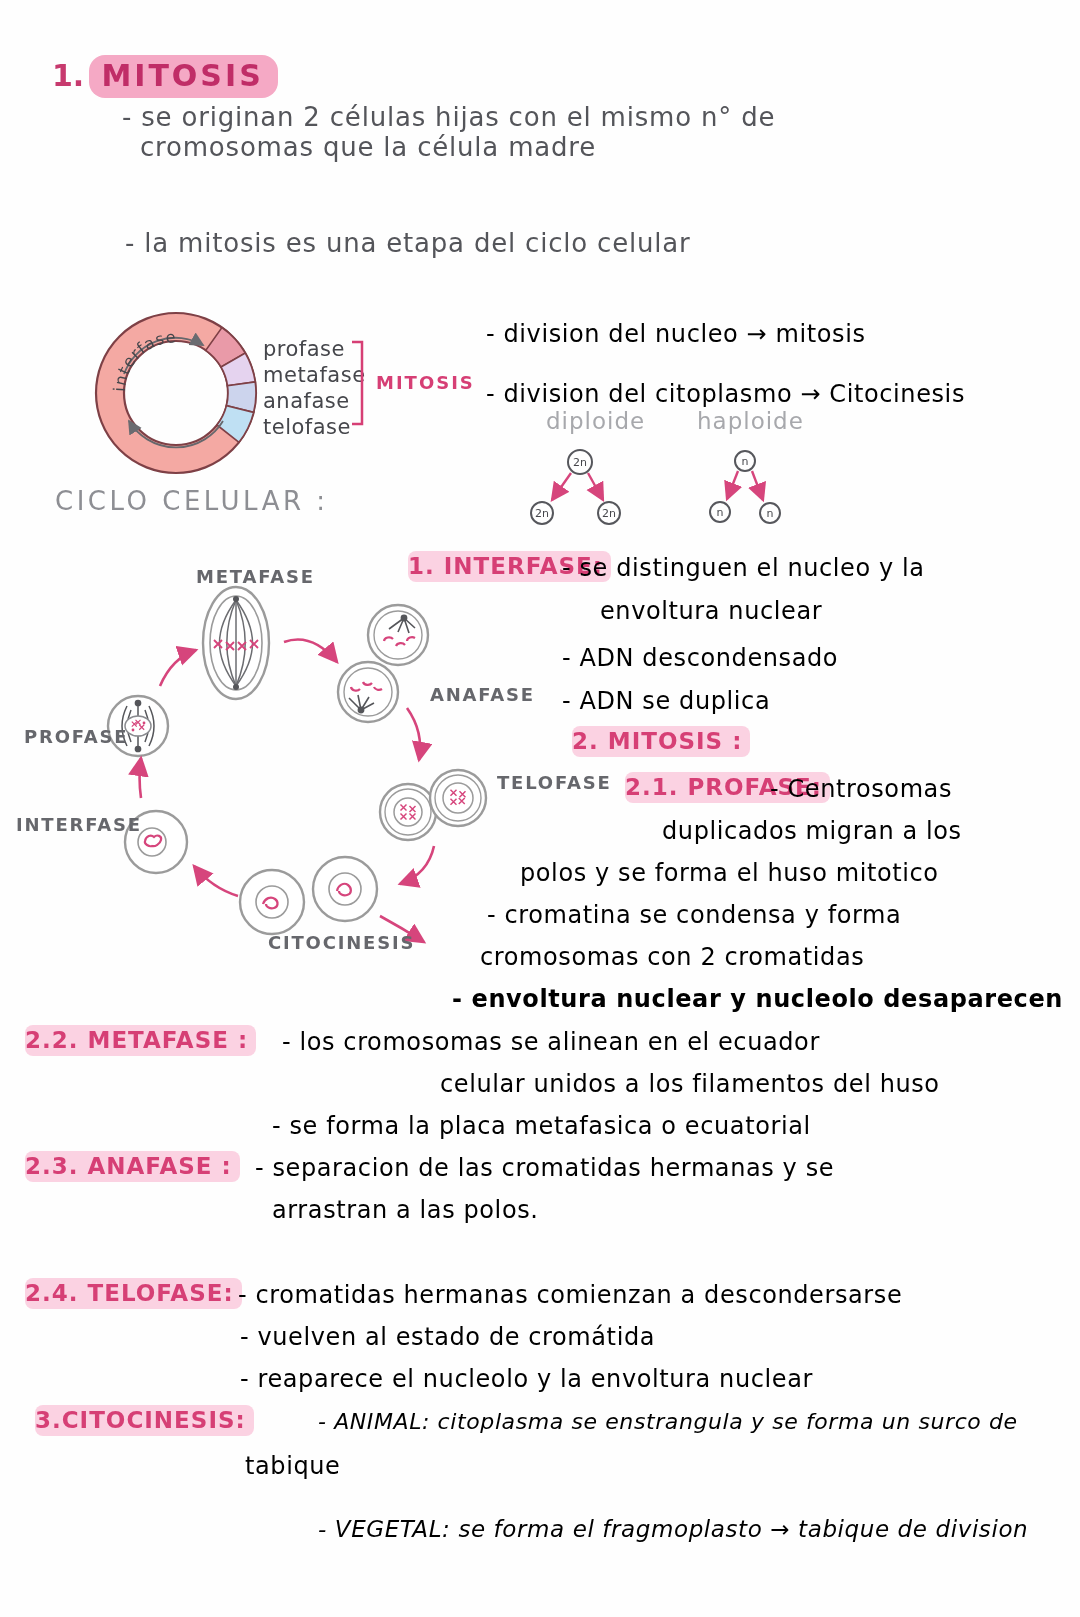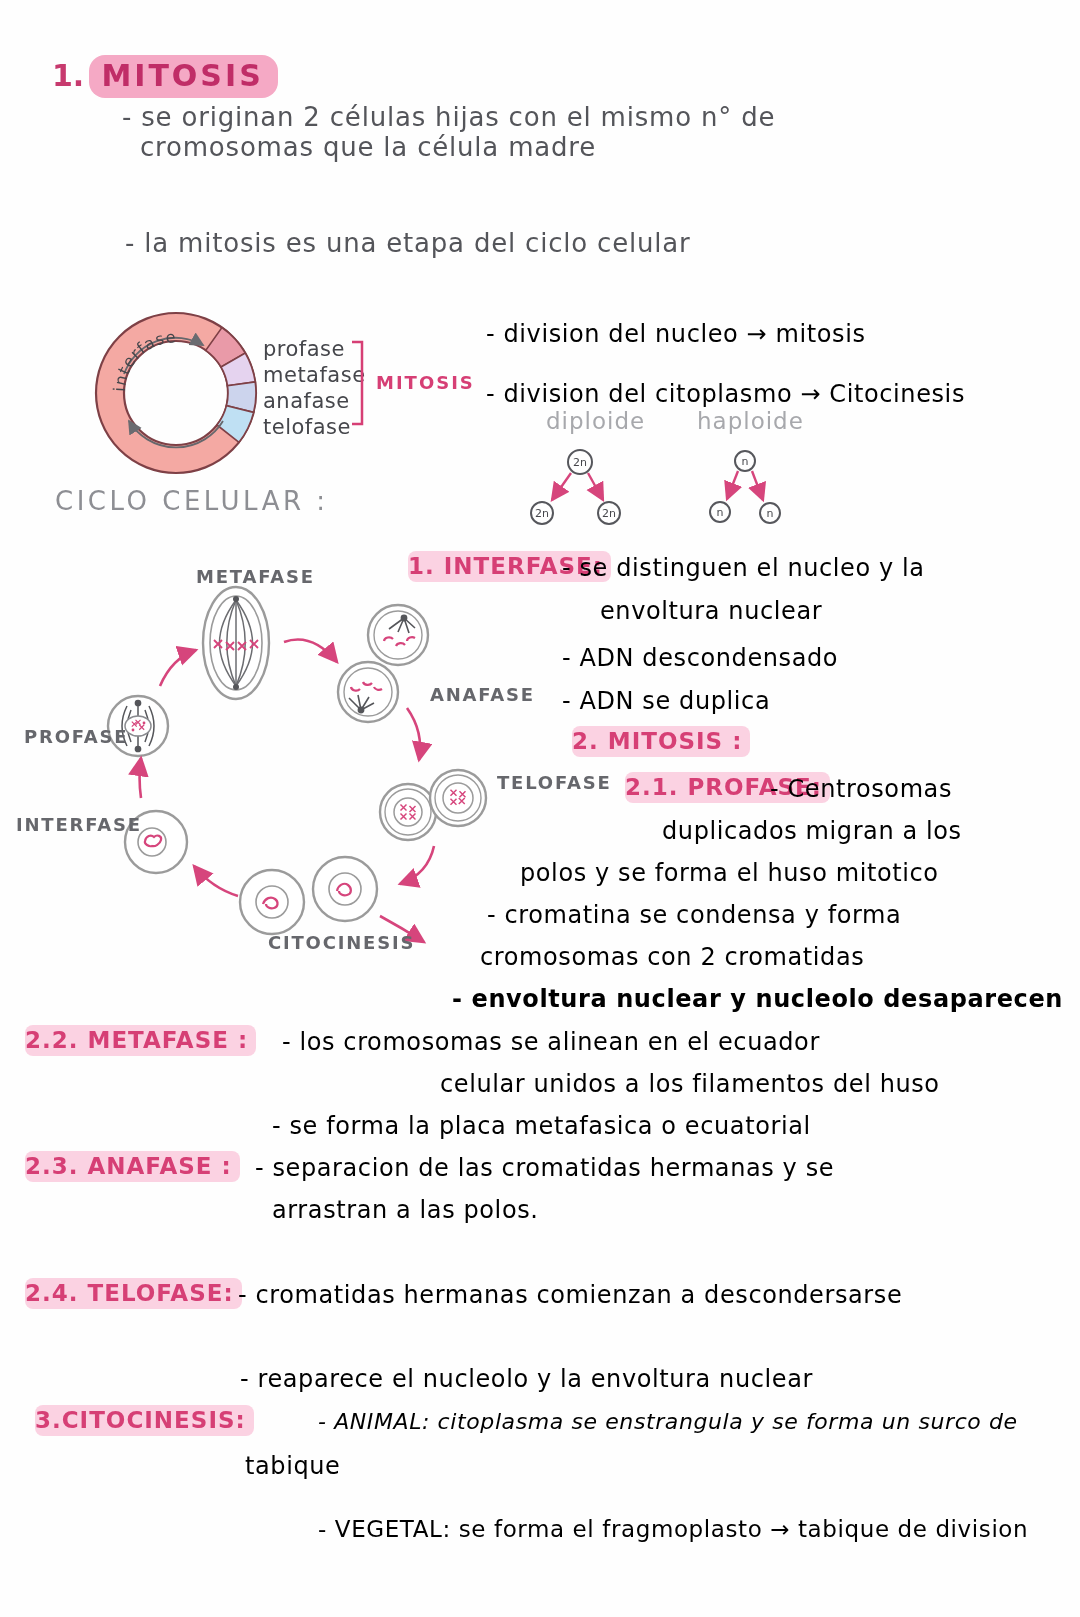--- a/index.html
+++ b/index.html
@@ -248,20 +248,21 @@
   <div class="abs ink" style="left:282px;top:1028px;">- los cromosomas se alinean en el ecuador</div>
   <div class="abs ink" style="left:440px;top:1070px;">celular unidos a los filamentos del huso</div>
   <div class="abs ink" style="left:272px;top:1112px;">- se forma la placa metafasica o ecuatorial</div>
 
   <div class="abs pill" style="left:25px;top:1151px;">2.3. ANAFASE :</div>
   <div class="abs ink" style="left:255px;top:1154px;">- separacion de las cromatidas hermanas y se</div>
   <div class="abs ink" style="left:272px;top:1196px;">arrastran a las polos.</div>
 
   <div class="abs pill" style="left:25px;top:1278px;">2.4. TELOFASE:</div>
   <div class="abs ink" style="left:238px;top:1281px;">- cromatidas hermanas comienzan a descondersarse</div>
+  <div class="abs ink" style="left:240px;top:1323px;">- vuelven al estado de cromátida</div>
   <div class="abs ink" style="left:240px;top:1365px;">- reaparece el nucleolo y la envoltura nuclear</div>
 
   <div class="abs pill" style="left:35px;top:1405px;">3.CITOCINESIS:</div>
   <div class="abs ink" style="left:318px;top:1409px;font-size:22px;font-style:italic;">- ANIMAL: citoplasma se enstrangula y se forma un surco de</div>
   <div class="abs ink" style="left:245px;top:1452px;">tabique</div>
-  <div class="abs ink" style="left:318px;top:1516px;font-size:23px;">- VEGETAL: se forma el fragmoplasto → tabique de division</div>
+  <div class="abs ink" style="left:318px;top:1516px;font-size:23px;font-style:italic;">- VEGETAL: se forma el fragmoplasto → tabique de division</div>
 
 </div>
 
 </body></html>

